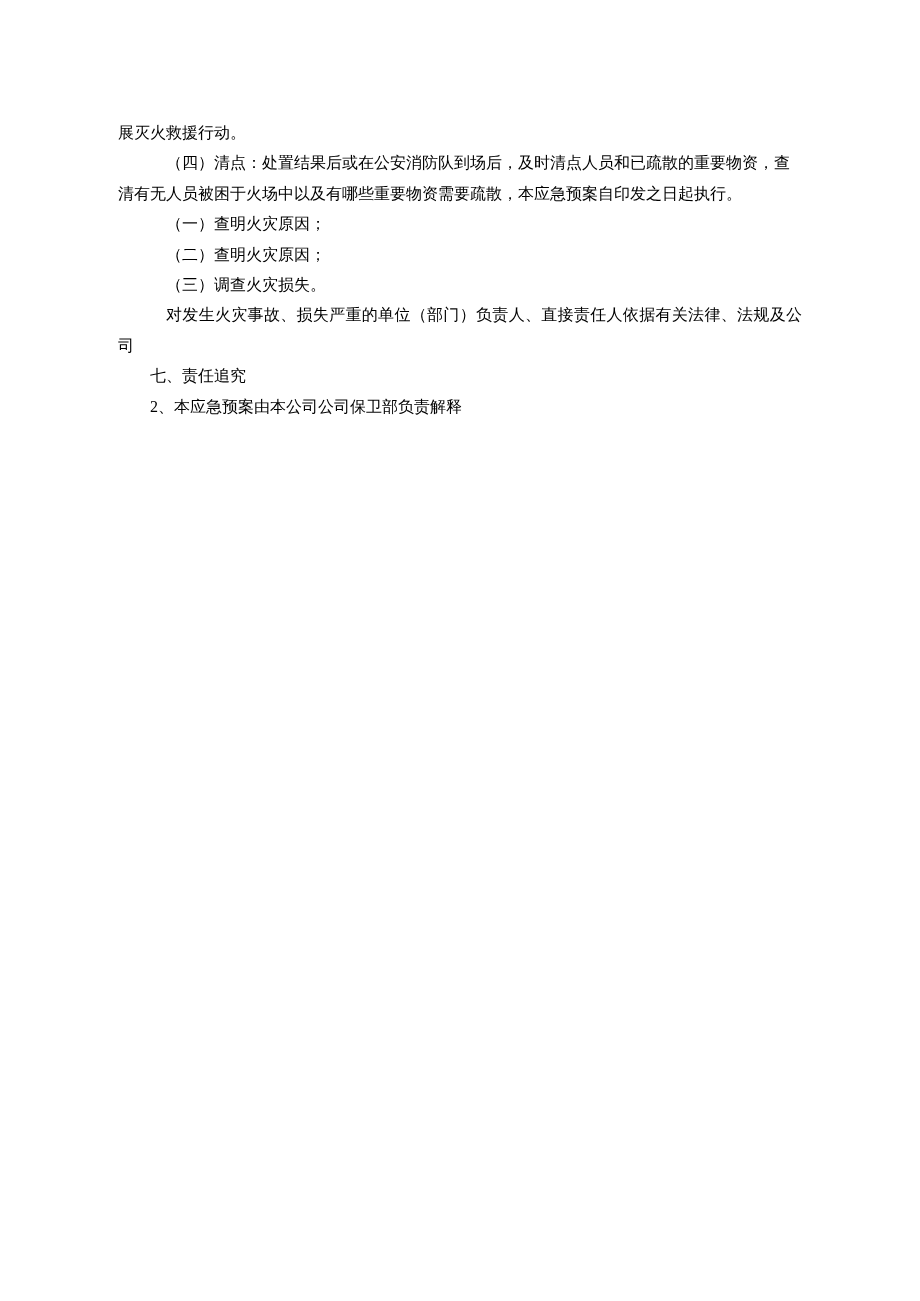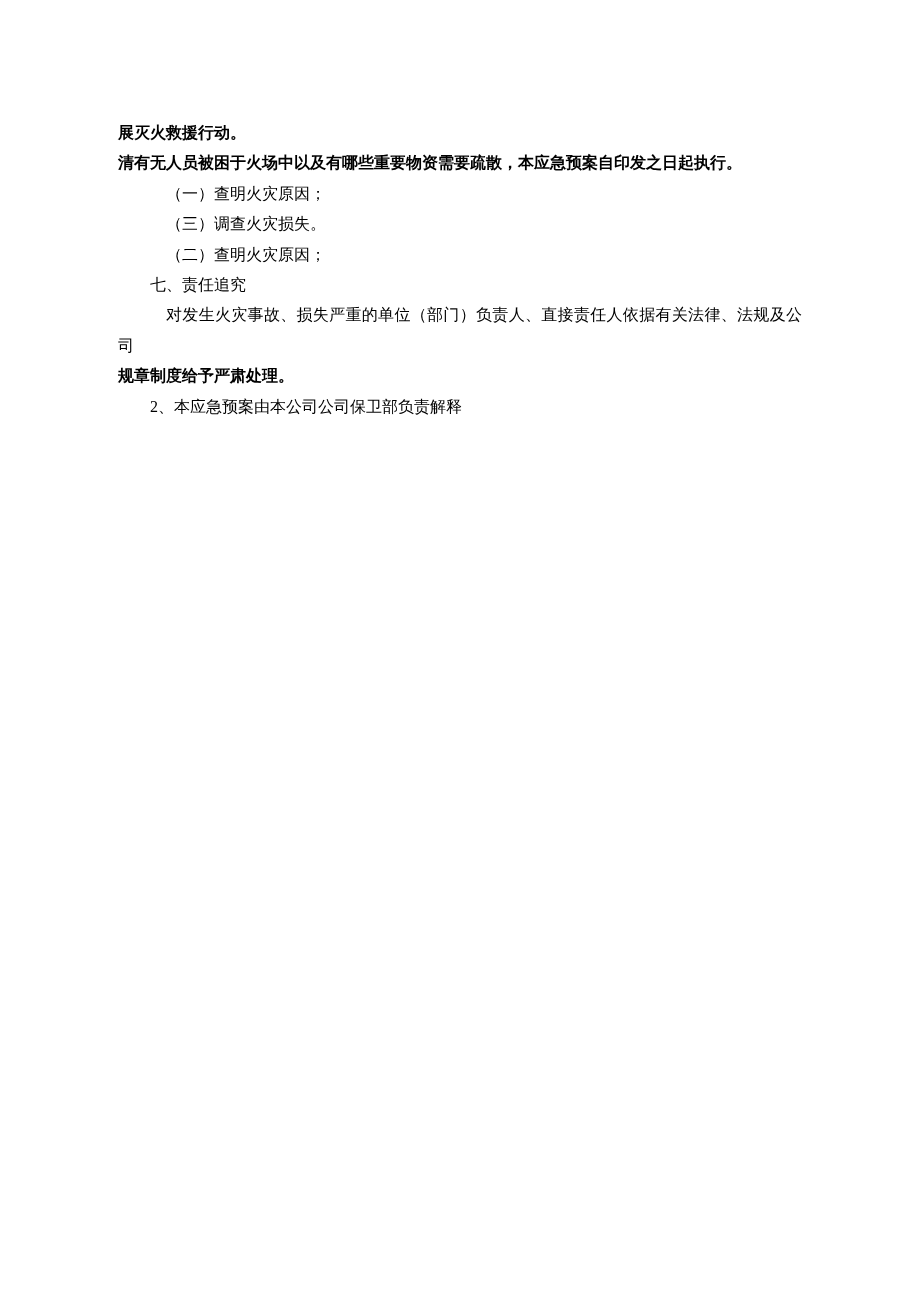--- a/index.html
+++ b/index.html
@@ -8,30 +8,30 @@
       font-family: "SimSun", "宋体", serif;
       font-size: 16px;
       line-height: 1.9;
       color: #000000;
       width: 920px;
       height: 1301px;
       padding: 118px 118px 0 118px;
     }
     .content { text-align: justify; }
     .line { display: block; }
-    .cont-line { text-indent: 0; font-weight: bold; }
+    .cont-line { text-indent: 0; }
     .indent-1 { text-indent: 2em; }
     .indent-2 { text-indent: 3em; }
   </style>
 </head>
 <body>
 
 <div class="content">
   <span class="line cont-line">展灭火救援行动。</span>
+  <span class="line indent-2">（四）清点：处置结果后或在公安消防队到场后，及时清点人员和已疏散的重要物资，查</span>
   <span class="line cont-line">清有无人员被困于火场中以及有哪些重要物资需要疏散，本应急预案自印发之日起执行。</span>
   <span class="line indent-2">（一）查明火灾原因；</span>
+  <span class="line indent-2">（二）查明火灾原因；</span>
   <span class="line indent-2">（三）调查火灾损失。</span>
-  <span class="line indent-2">（二）查明火灾原因；</span>
+  <span class="line indent-2">对发生火灾事故、损失严重的单位（部门）负责人、直接责任人依据有关法律、法规及公司</span>
   <span class="line indent-1">七、责任追究</span>
-  <span class="line indent-2">对发生火灾事故、损失严重的单位（部门）负责人、直接责任人依据有关法律、法规及公司</span>
-  <span class="line cont-line">规章制度给予严肃处理。</span>
   <span class="line indent-1">2、本应急预案由本公司公司保卫部负责解释</span>
 </div>
 
 </body></html>

